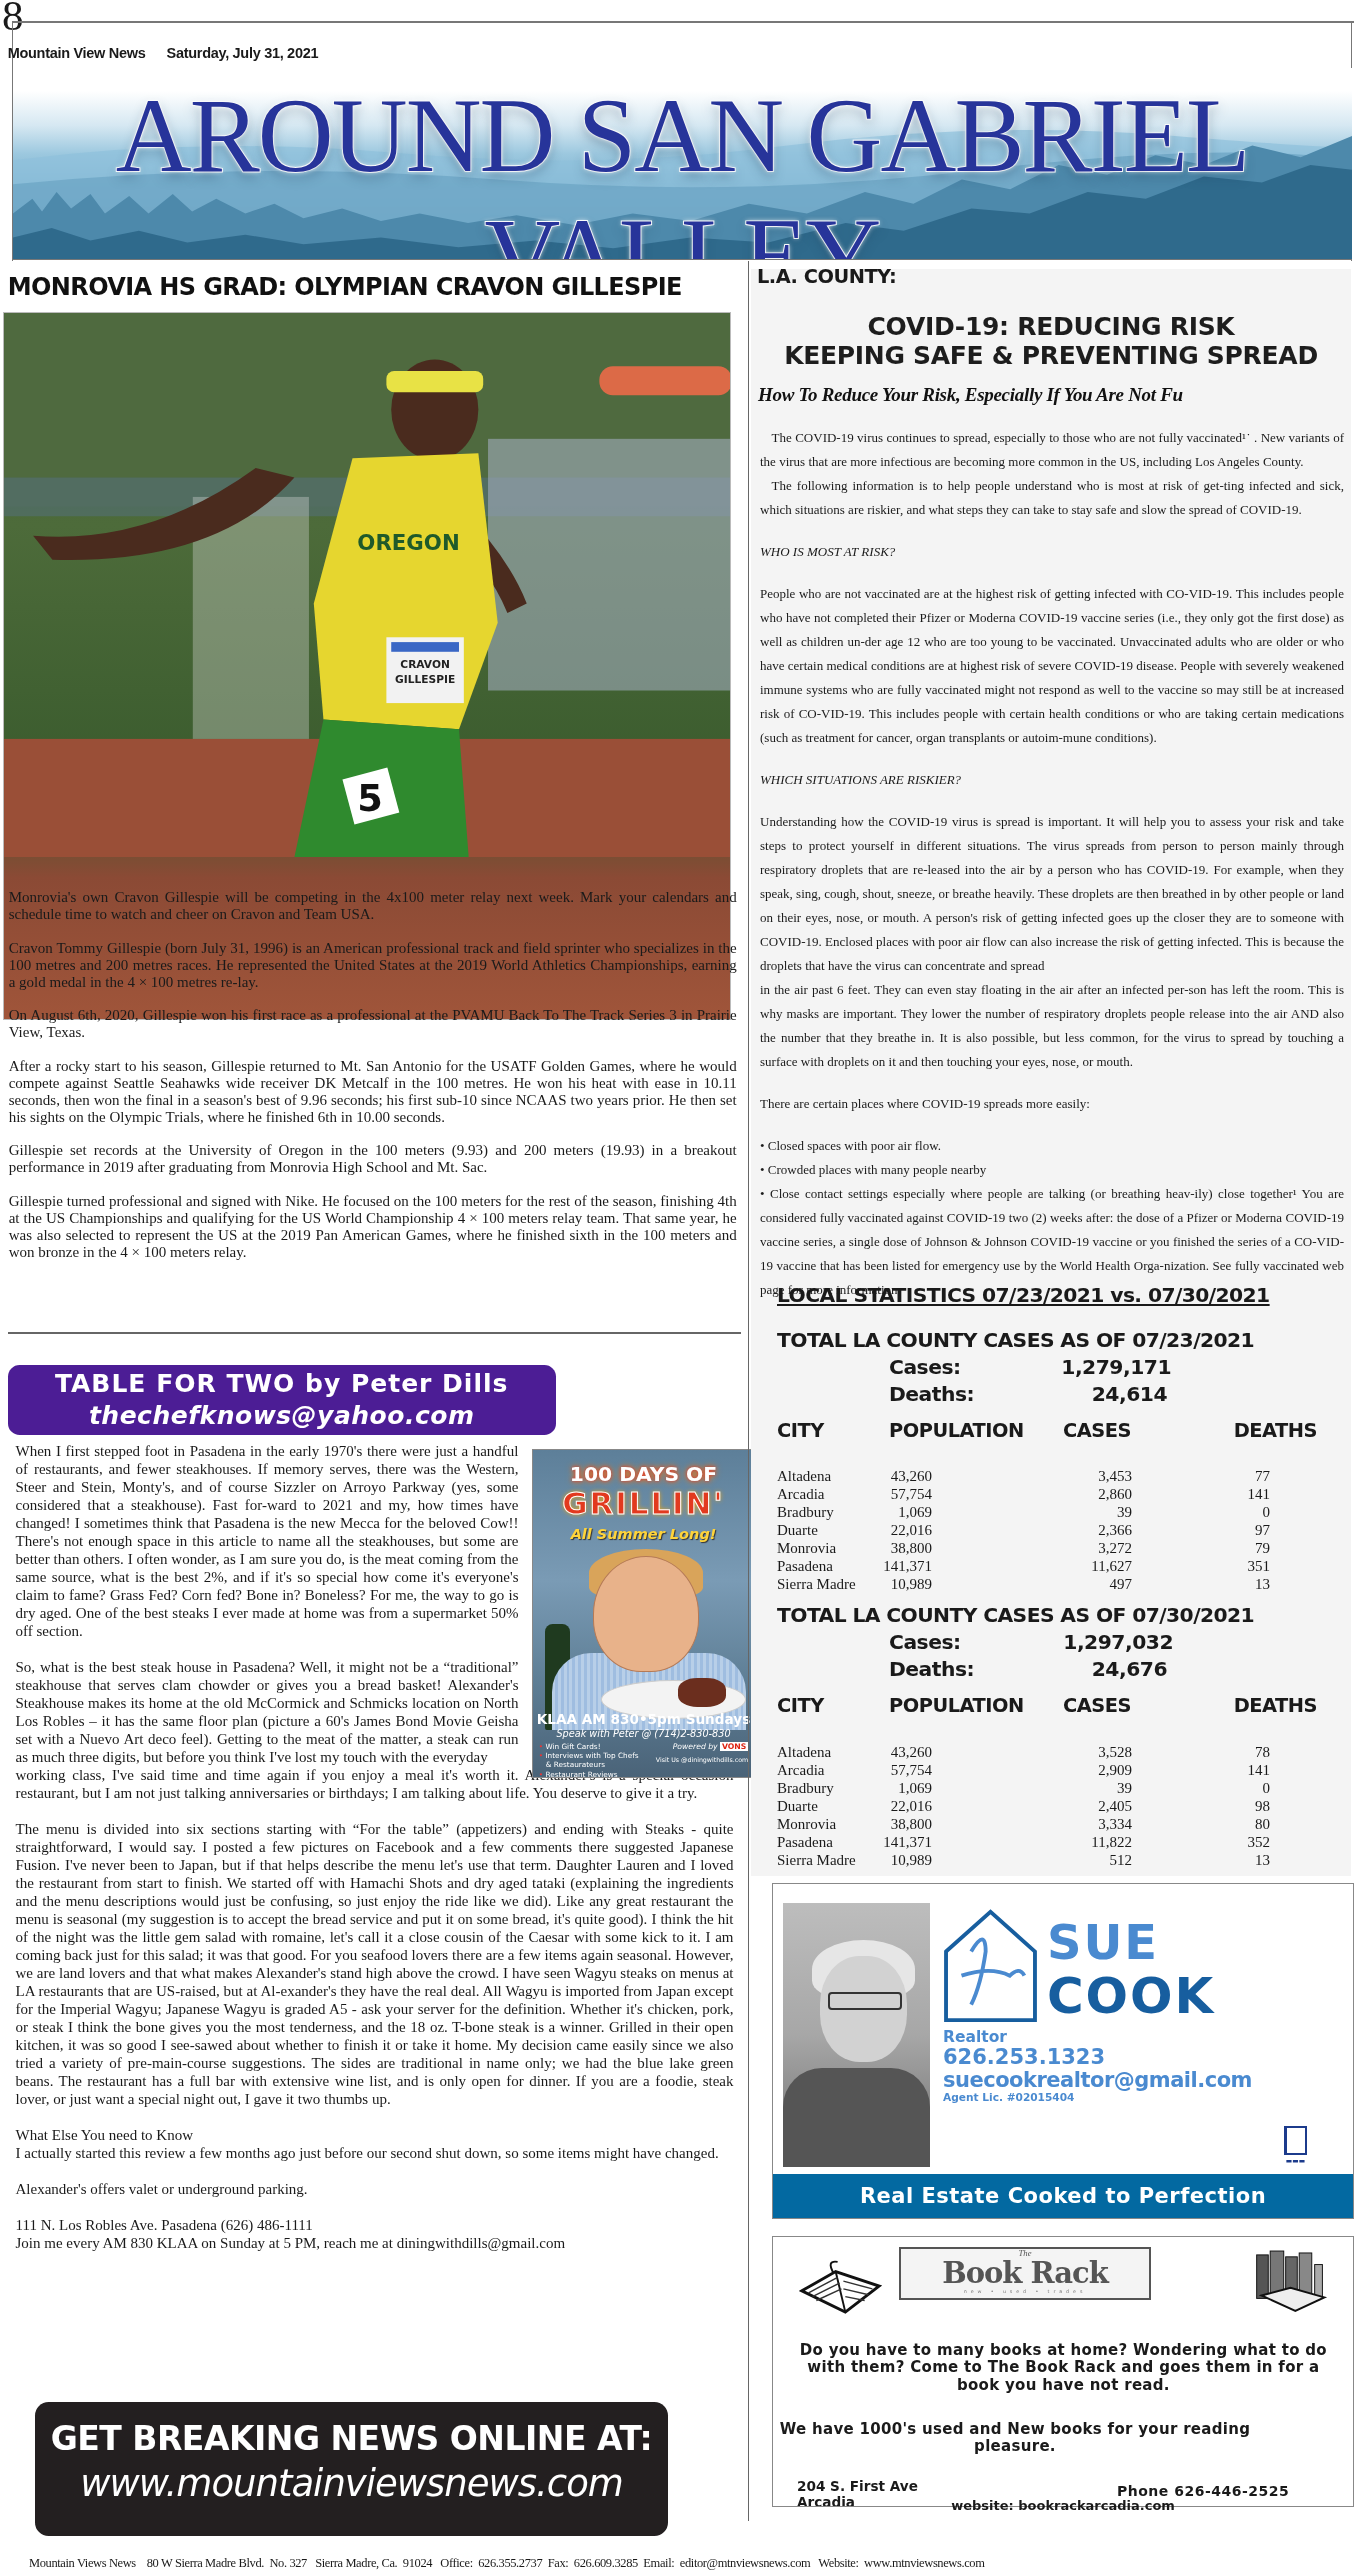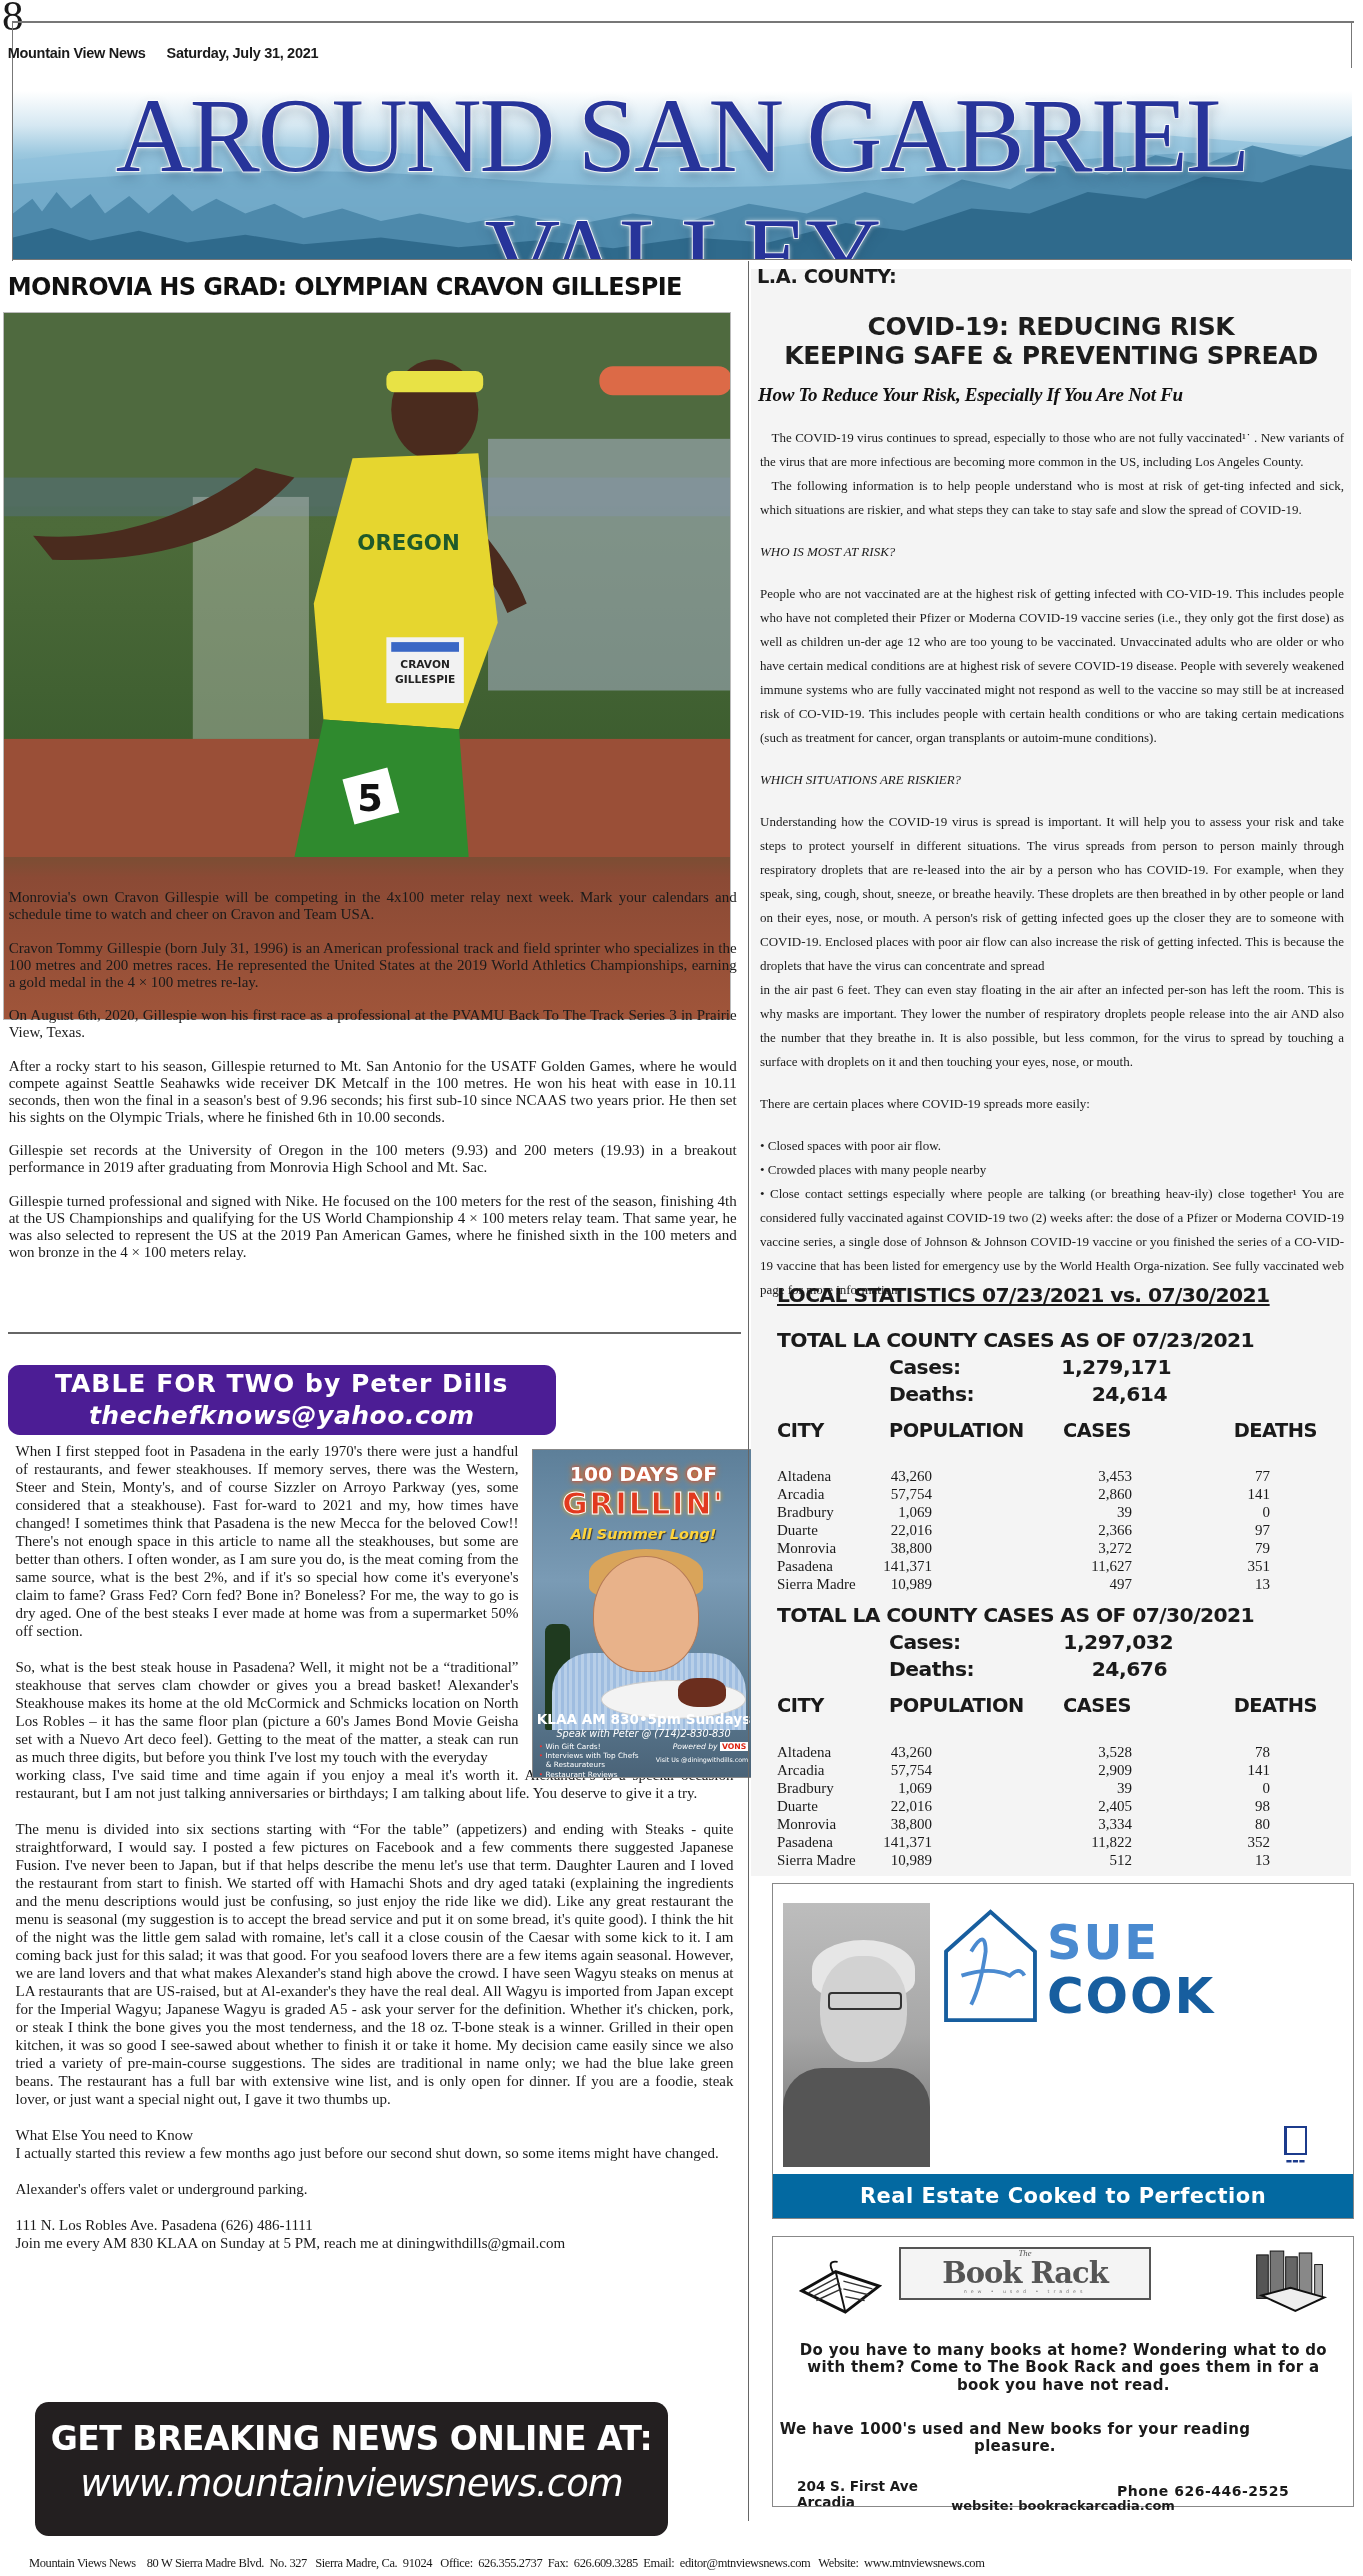--- a/index.html
+++ b/index.html
@@ -352,20 +352,26 @@
     <div class="head"></div>
     <div class="glasses"></div>
     <div class="jacket"></div>
   </div>
   <svg class="house" width="97" height="116" viewBox="0 0 100 120">
     <path d="M4 45 L50 4 L96 45 L96 116 L4 116Z" fill="none" stroke="#175e9f" stroke-width="4"></path>
     <path d="M30 45 Q45 20 45 45 Q40 80 30 100 M20 70 Q50 60 70 70 Q80 60 85 70" fill="none" stroke="#4a8ad0" stroke-width="4"></path>
   </svg>
   <div class="name1">SUE</div>
   <div class="name2">COOK</div>
+  <div class="info">
+    <div class="i1">Realtor</div>
+    <div class="i2">626.253.1323</div>
+    <div class="i3">suecookrealtor@gmail.com</div>
+    <div class="i4">Agent Lic. #02015404</div>
+  </div>
   <div class="cb"><div class="logo"></div>▬▬▬</div>
   <div class="tag">Real Estate Cooked to Perfection</div>
 </div>
 
 <div class="abs book">
   <svg class="icon-l" width="87" height="68" viewBox="0 0 90 70">
     <path d="M5 40 L40 20 L85 35 L50 62Z" fill="#fff" stroke="#111" stroke-width="3"></path>
     <path d="M40 20 L50 62" stroke="#111" stroke-width="2"></path>
     <path d="M12 42 L42 26 M16 46 L44 32 M20 50 L46 38 M48 30 L78 38 M48 38 L74 44 M50 46 L70 50" stroke="#333" stroke-width="1.5"></path>
     <path d="M42 10 Q30 8 38 22" fill="none" stroke="#111" stroke-width="2"></path>

